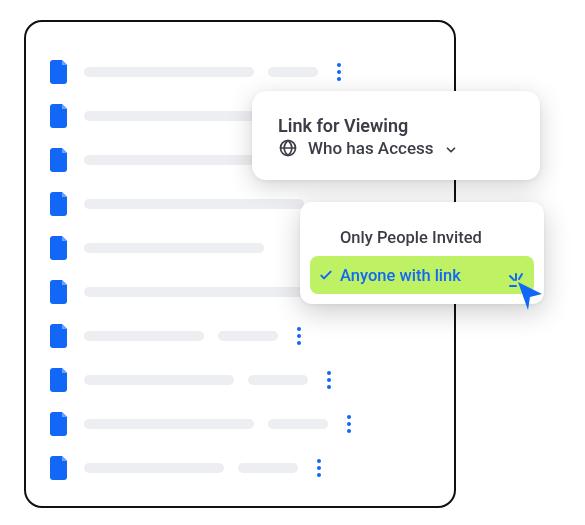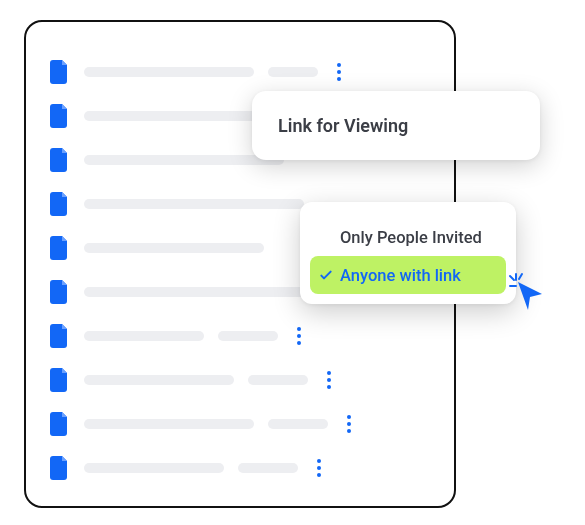--- a/index.html
+++ b/index.html
@@ -87,21 +87,21 @@
     color: #3b3e46;
     cursor: pointer;
   }
   .globe-icon { width:20px; height:20px; }
   .chevron { width:14px; height:14px; }
   
   .popup-options {
     position: absolute;
     left: 300px;
     top: 202px;
-    width: 216px;
+    width: 244px;
     background: #fff;
     border-radius: 12px;
     box-shadow: 0 8px 28px rgba(0,0,0,.20), 0 1px 4px rgba(0,0,0,.06);
     padding: 16px 10px 10px 10px;
   }
   .opt {
     display: flex;
     align-items: center;
     height: 38px;
     padding: 0 10px 0 30px;
@@ -263,20 +263,35 @@
       <span class="more">
         <span></span>
         <span></span>
         <span></span>
       </span>
     </div>
   </div>
 
 <div class="popup-share">
   <div class="popup-title">Link for Viewing</div>
+  <div class="access-row">
+    <span class="globe-icon">
+      <svg viewBox="0 0 24 24" width="20" height="20" fill="none" stroke="#3b3e46" stroke-width="2">
+        <circle cx="12" cy="12" r="9"></circle>
+        <path d="M3 12h18" stroke-linecap="round"></path>
+        <path d="M12 3c3 2.5 4.5 6 4.5 9s-1.5 6.5-4.5 9c-3-2.5-4.5-6-4.5-9S9 5.5 12 3z"></path>
+      </svg>
+    </span>
+    <span>Who has Access</span>
+    <span class="chevron">
+      <svg viewBox="0 0 24 24" width="14" height="14" fill="none" stroke="#3b3e46" stroke-width="3" stroke-linecap="round" stroke-linejoin="round">
+        <path d="M6 9l6 6 6-6"></path>
+      </svg>
+    </span>
+  </div>
 </div>
 
 <div class="popup-options">
 
 <div class="opt">
       <span>Only People Invited</span>
     </div>
     <div class="opt selected">
       <span class="check"><svg viewBox="0 0 24 24" width="16" height="16" fill="none" stroke="#1267f6" stroke-width="3" stroke-linecap="round" stroke-linejoin="round">
           <path d="M5 13l4 4 10-10"></path>

